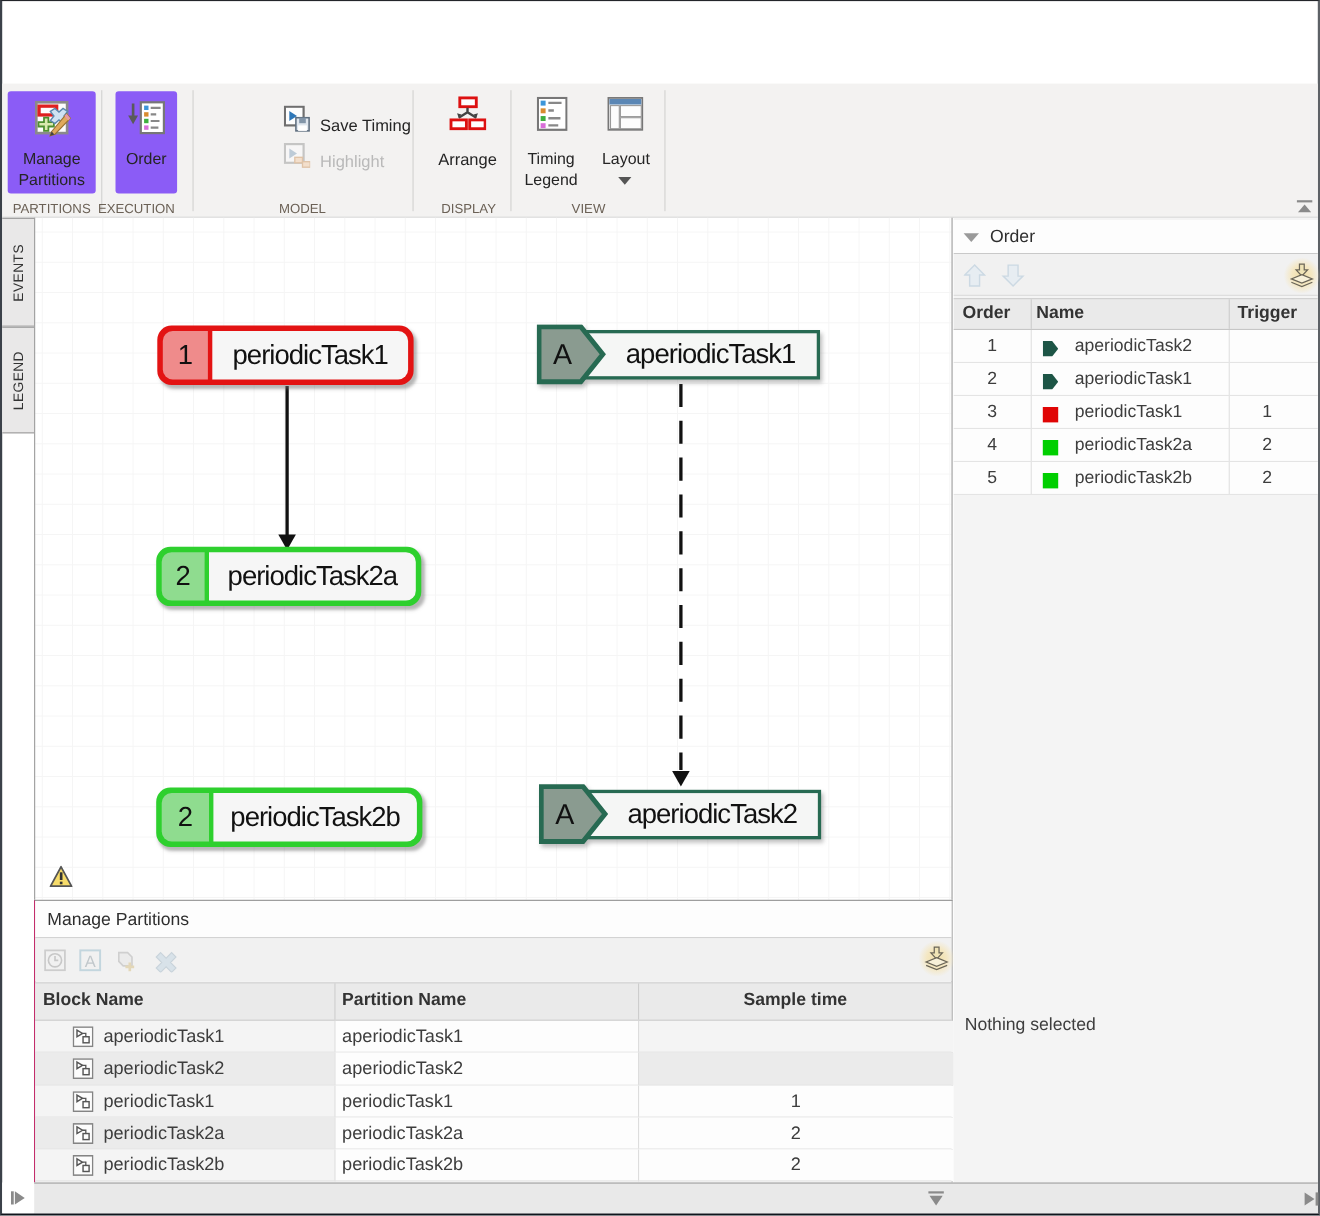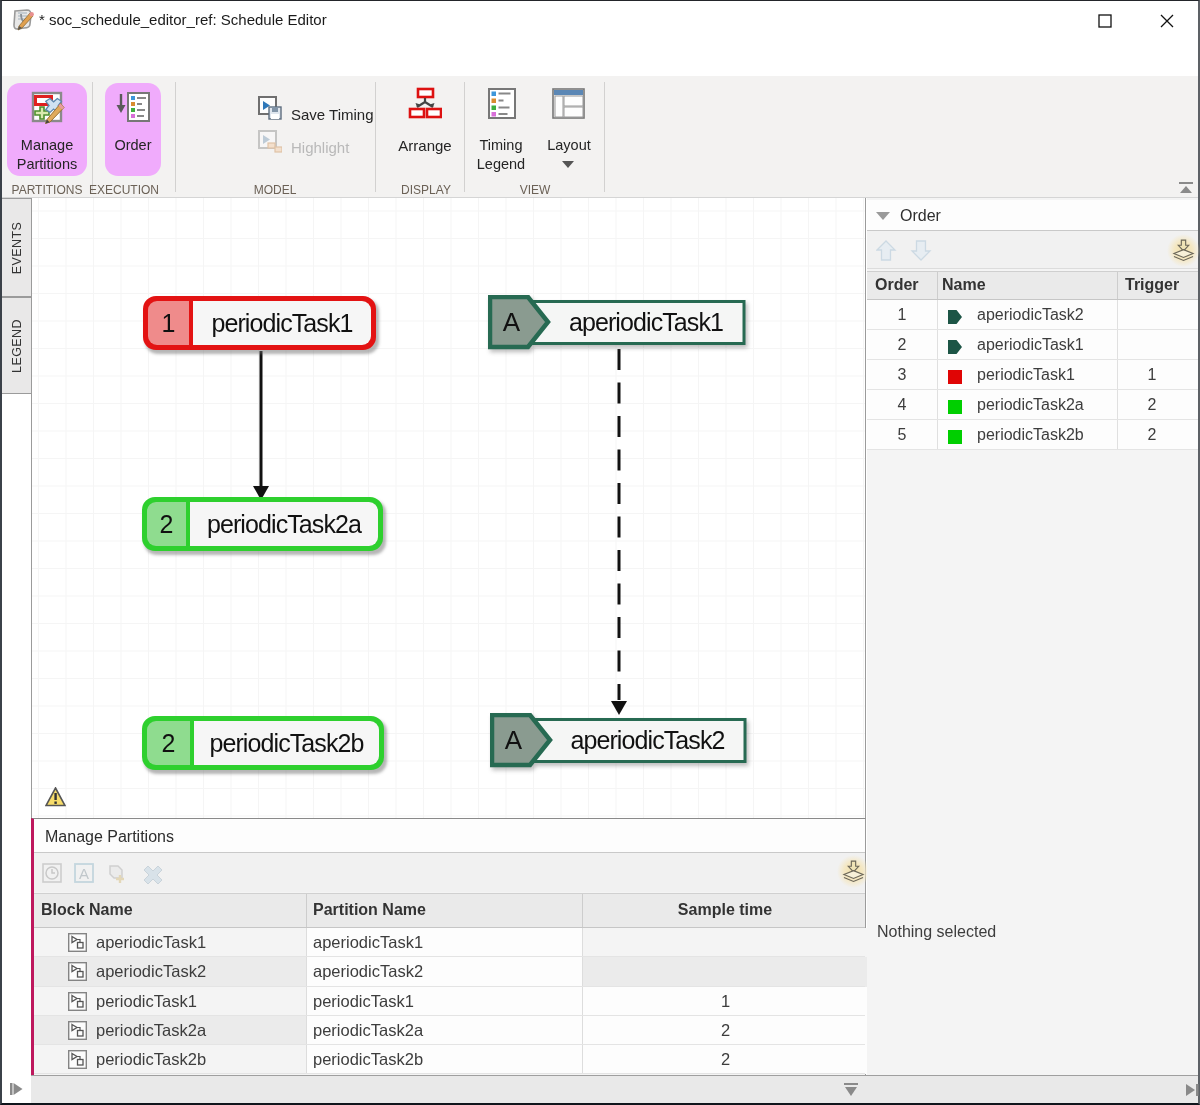--- a/index.html
+++ b/index.html
@@ -15,73 +15,56 @@
 #btn-close { position:absolute; left:1150px; top:6px; width:30px; height:28px; }
 
 
 #ribbon { position:absolute; left:0; top:39px; width:1196px; height:37px; background:#14486f; }
 #tab1 { position:absolute; left:3px; top:4px; width:137px; height:33px; background:#f7f6f5; border-radius:3px 3px 0 0; color:#1b3c5f; font-size:13px; text-align:center; line-height:33px; white-space:nowrap; }
 
 
 #toolstrip { position:absolute; left:0; top:75px; width:1196px; height:122px; background:#f3f2f1; border-bottom:1px solid #d5d5d5; }
 .tdiv { position:absolute; top:6px; width:1px; height:110px; background:#d2d1d0; }
 .seclabel { position:absolute; top:107px; width:100px; text-align:center; font-size:12px; color:#6b6156; }
-.bigbtn { position:absolute; top:7px; height:93px; background:#f0abfc; border-radius:13px; }
+.bigbtn { position:absolute; top:7px; height:93px; background:#8b5cf6; border-radius:3px; }
 .btn-label { position:absolute; width:100%; text-align:center; font-size:14.5px; color:#252525; }
 
 
 .vtab { position:absolute; left:0; width:30px; background:#e9e8e8; border:1px solid #9b9b9b; border-left:none; }
 .vtab span { position:absolute; left:50%; top:50%; transform:translate(-50%,-50%) rotate(-90deg); white-space:nowrap; font-size:12.5px; color:#333; letter-spacing:0.4px; }
 
 
 #canvas { position:absolute; left:29px; top:197px; width:835px; height:620px; background:#fff;
   background-image:linear-gradient(#f5f5f5 1px, transparent 1px), linear-gradient(90deg, #f5f5f5 1px, transparent 1px);
   background-size:27.5px 27.5px; background-position:6px 12.5px;
   border-left:1px solid #9b9b9b; border-right:1px solid #9b9b9b; }
 .pblock { position:absolute; border-radius:13px; box-shadow:2.5px 3.5px 3px rgba(110,110,110,.5); }
 .pblock .badge { position:absolute; left:0; top:0; bottom:0; border-radius:9px 0 0 9px; text-align:center; font-size:25px; color:#111; }
 .pblock .lbl { position:absolute; top:0; bottom:0; right:0; display:flex; align-items:center; justify-content:center; font-size:25px; letter-spacing:-0.9px; color:#111; background:#f6f6f6; border-radius:0 9px 9px 0; }
 .ablock { position:absolute; }
 .ablock .albl { position:absolute; display:flex; align-items:center; justify-content:center; font-size:25px; letter-spacing:-0.9px; color:#111; }
 .ablock .aA { font-size:26px; }
 
 
-#mp { position:absolute; left:29px; top:817px; width:835px; height:257px; background:#f4f4f4; border-left:3px solid #be185d; border-right:1px solid #9b9b9b; border-top:1px solid #8a8a8a; }
+#mp { position:absolute; left:29px; top:817px; width:835px; height:257px; background:#f4f4f4; border-left:1px solid #be185d; border-right:1px solid #9b9b9b; border-top:1px solid #8a8a8a; }
 #rp { position:absolute; left:865px; top:197px; width:331px; height:877px; background:#f4f4f4; }
 .phead { position:absolute; left:0; width:100%; background:#fdfdfd; border-bottom:1px solid #c9c9c9; }
 .phead .tri { position:absolute; left:9px; top:12px; width:0; height:0; border-left:7px solid transparent; border-right:7px solid transparent; border-top:8px solid #9a9a9a; }
 .phead .ptitle { position:absolute; left:33px; top:7px; font-size:16px; color:#2e2e2e; }
 .thead { position:absolute; background:#eaeaea; border-top:1px solid #d0d0d0; border-bottom:1px solid #c6c6c6; font-weight:bold; font-size:16px; color:#333; }
 .hsep { position:absolute; top:0; bottom:0; width:1px; background:#cdcdcd; }
 .trow { position:absolute; font-size:16px; color:#3d3d3d; }
 .rsep { position:absolute; left:0; right:0; height:1px; background:#e4e4e4; }
 
 
 #statusbar { position:absolute; left:29px; top:1074px; width:1167px; height:28px; background:#e9e9e9; border-top:1px solid #9f9f9f; }
 </style>
 </head>
 <body>
 <div id="win">
-  <div id="titlebar">
-    <svg class="abs" style="left:9px;top:7px" width="25" height="26" viewBox="0 0 25 26">
-      <path d="M4 3 L16 2 C19 2 20 4 20 7 L19 16 C19 19 16 20 13 20 L6 21 C4 21 3 19 3 17 Z" fill="#e8e8e8" stroke="#9a9a9a" stroke-width="1.6"></path>
-      <path d="M7 5 h9 M7 8 h9 M7 11 h8" stroke="#b9c4cc" stroke-width="1.4" fill="none"></path>
-      <path d="M10 6 c0 4 1 7 4 9" stroke="#8a9096" stroke-width="1.8" fill="none"></path>
-      <path d="M19 5 L22 8 L11 20 L7 22 L8 18 Z" fill="#e0a050" stroke="#8d6b33" stroke-width="0.8"></path>
-      <circle cx="20.7" cy="6.2" r="2.2" fill="#e89090"></circle>
-      <path d="M8 18 L7 22 L11 20 Z" fill="#555"></path>
-    </svg>
-    <div id="title-text">* soc_schedule_editor_ref: Schedule Editor</div>
-    <svg id="btn-max" viewBox="0 0 30 28">
-        <rect x="9" y="8" width="12" height="12" fill="none" stroke="#111" stroke-width="1.3"></rect>
-      </svg>
-    <svg id="btn-close" viewBox="0 0 30 28">
-        <path d="M9 8 L21 20 M21 8 L9 20" stroke="#111" stroke-width="1.3"></path>
-      </svg>
-  </div>
 
 
   <div id="toolstrip">
 
     <div class="tdiv" style="left:90px"></div>
     <div class="tdiv" style="left:173px"></div>
     <div class="tdiv" style="left:373px"></div>
     <div class="tdiv" style="left:462px"></div>
     <div class="tdiv" style="left:602px"></div>
 

